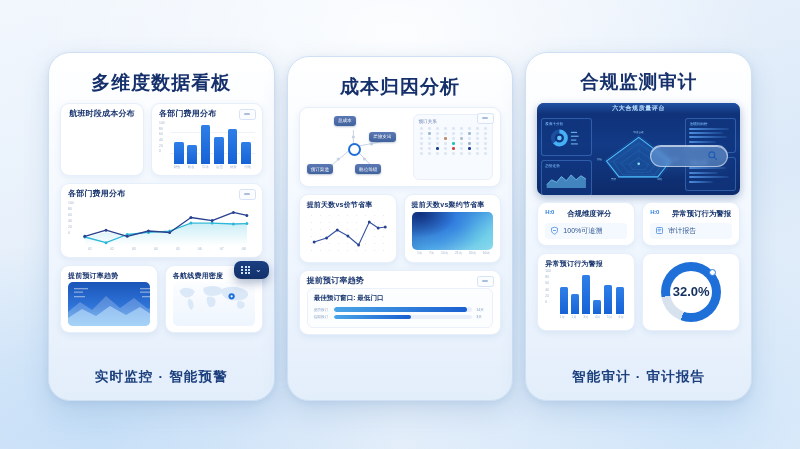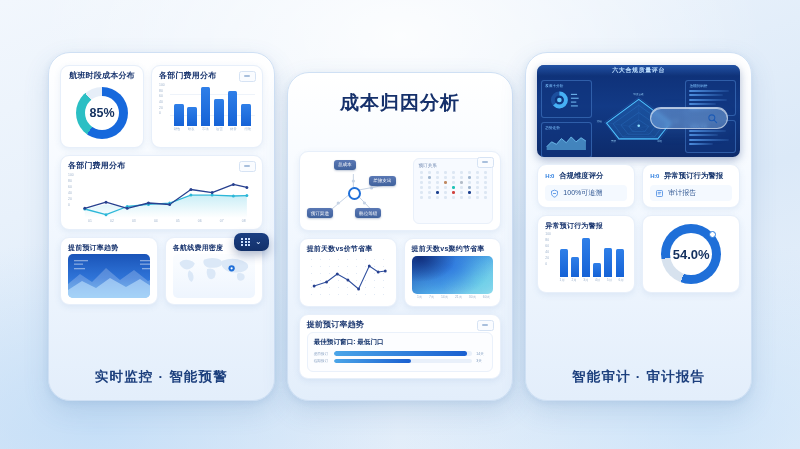--- a/index.html
+++ b/index.html
@@ -19,21 +19,21 @@
 
   
   .panel{
     position:relative;flex:1;border-radius:22px;
     background:linear-gradient(180deg,#ffffff 0%,#f4f9ff 42%,#e3eefb 100%);
     border:1.4px solid #cfe0f4;
     box-shadow:0 10px 26px rgba(60,110,170,.16),0 2px 6px rgba(60,110,170,.10), inset 0 1px 0 #fff;
     padding:12px 11px 8px;box-sizing:border-box;
     display:flex;flex-direction:column;
   }
-  .panel.mid{margin-top:20px;gap:28px;}
+  .panel.mid{margin-top:4px;}
   .panel-title{
     text-align:center;font-weight:bold;color:#15306b;letter-spacing:1px;
     font-size:19px;line-height:1;margin:8px 0 11px;
     text-shadow:0 1px 0 #fff;
   }
   .panel.p3 .panel-title{font-size:18.5px;}
   .panel-foot{
     text-align:center;color:#1c3f7d;font-size:13.5px;font-weight:bold;
     letter-spacing:1.2px;margin-top:auto;padding:8px 0 6px;
   }
@@ -129,21 +129,21 @@
   .dash-body{display:flex;gap:4px;padding:4px;box-sizing:border-box;height:81px;}
   .dcol{flex:0 0 26%;display:flex;flex-direction:column;gap:4px;}
   .dbox{flex:1;border:1px solid rgba(86,146,224,.45);border-radius:3px;background:rgba(16,54,126,.6);padding:3px;box-sizing:border-box;position:relative;}
   .dbox .t{font-size:3.6px;color:#7fc4ff;margin-bottom:2px;}
   .dcenter{flex:1;position:relative;}
   .dcenter svg{position:absolute;inset:0;width:100%;height:100%;}
   .dline{height:2px;border-radius:1px;background:linear-gradient(90deg,#4e8fe0,rgba(78,143,224,.15));margin-bottom:2.4px;}
 
   
   .kpi{flex:1;display:flex;flex-direction:column;gap:4px;}
-  .kpi .k1{display:flex;align-items:center;gap:5px;}
+  .kpi .k1{display:flex;gap:13px;}
   .kpi .badge{font-size:6px;font-weight:bold;color:#2e7fe0;letter-spacing:-.3px;}
   .kpi .k1 .tx{font-size:7.4px;color:#16356d;font-weight:bold;}
   .kpi .k2{display:flex;align-items:center;gap:4px;background:#f4f9ff;border-radius:4px;padding:3px 5px;}
   .kpi .k2 .tx{font-size:7px;color:#2d5490;}
   .ico{width:9px;height:9px;flex:none;color:#3b82e0;}
   .ico svg{width:100%;height:100%;display:block;}
 
   
   .bigdonut{width:60px;height:60px;border-radius:50%;position:relative;margin:2px auto;
     background:conic-gradient(from -100deg,#1f6fd8 0deg 300deg,#d7e2ee 300deg 360deg);}
@@ -172,28 +172,26 @@
   .searchpill svg{width:11px;height:11px;color:#1d5bb5;}
 </style>
 </head>
 <body>
 
 <div class="bg-glow"></div>
 
 <div class="stage">
 
   <section class="panel p1">
+    <div class="panel-title">多维度数据看板</div>
     <div class="body">
 
       <div class="row2">
         <div class="card donut-card">
           <div class="card-title">航班时段成本分布</div>
-          <div class="donut">
-            <span>85%</span>
-          </div>
         </div>
 
         <div class="card" style="flex:1">
           <div class="card-title">各部门费用分布</div>
           <div class="chip"></div>
           <div class="plot" style="height:42px">
             <div class="grid"></div>
             <div class="axisY">
               <i>100</i>
                 <i>80</i>
@@ -482,20 +480,21 @@
               </span>
             <span class="vl">3天</span>
           </div>
         </div>
       </div>
 
     </div>
   </section>
 
   <section class="panel p3">
+    <div class="panel-title">合规监测审计</div>
     <div class="body">
 
       <div class="dash">
         <div class="dash-head">
           <span>六大合规质量评台</span>
         </div>
         <div class="dash-body">
           <div class="dcol">
             <div class="dbox">
               <div class="t">覆盖率分析</div>
@@ -635,21 +634,21 @@
               <i>2月</i>
               <i>3月</i>
               <i>4月</i>
               <i>5月</i>
               <i>6月</i>
           </div>
         </div>
 
         <div class="card mini" style="display:flex;align-items:center;justify-content:center">
           <div class="bigdonut">
-            <span>54.0%</span>
+            <span>32.0%</span>
             <i class="knob"></i>
           </div>
         </div>
       </div>
 
     </div>
     <div class="panel-foot">智能审计 · 审计报告</div>
   </section>
 
 </div>

